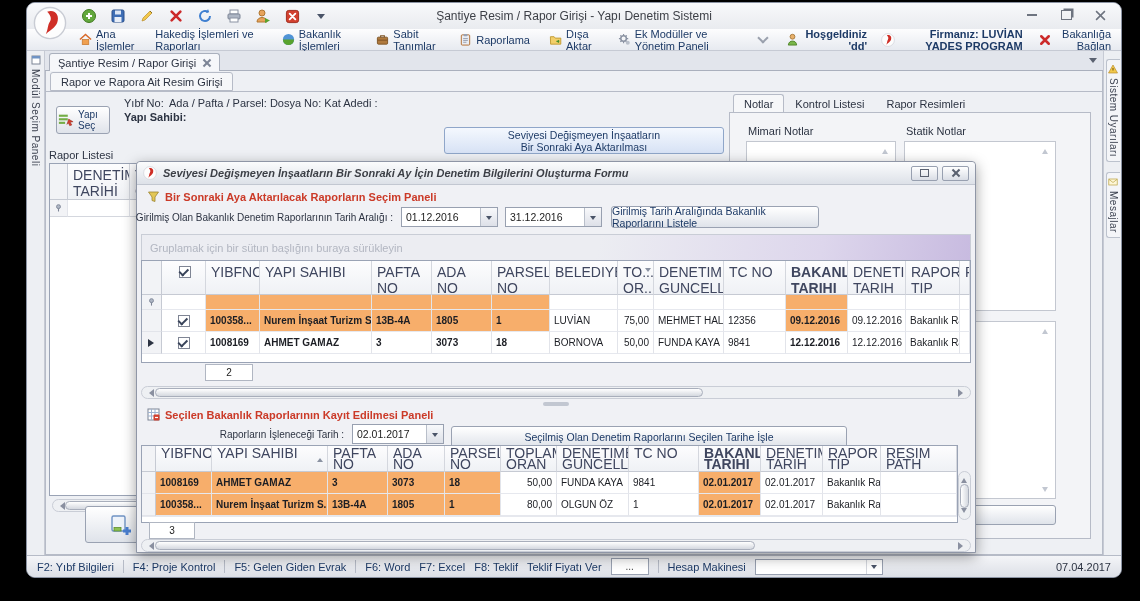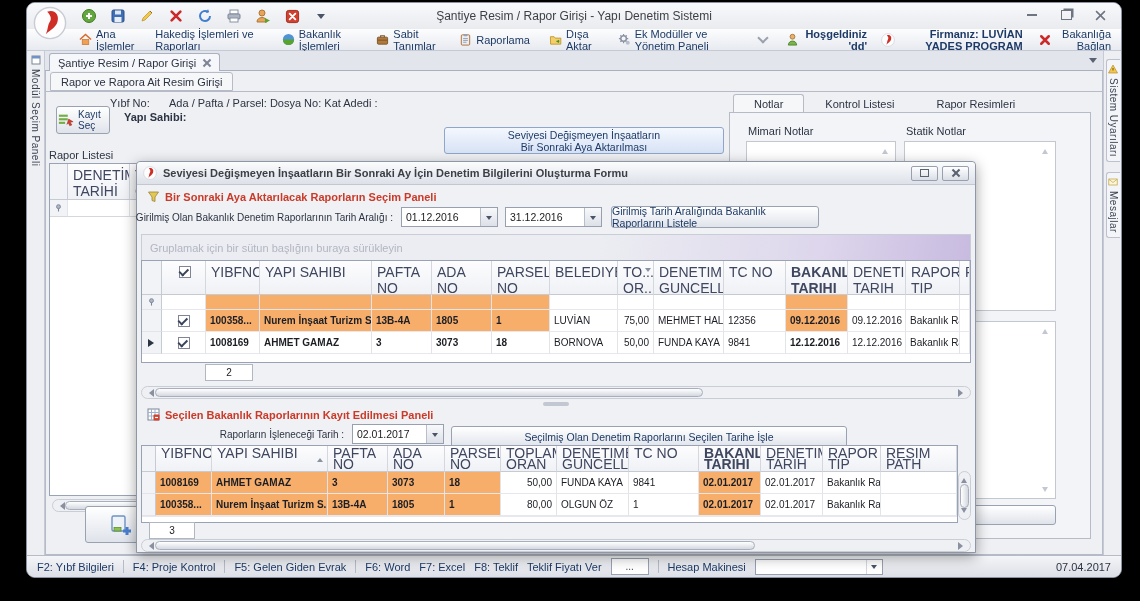--- a/index.html
+++ b/index.html
@@ -79,33 +79,33 @@
   .sa{position:absolute;top:2px;width:0;height:0;border:4px solid transparent;}
   .sa-l{left:3px;border-right:5px solid #8a90a0;}
   .sa-r{right:3px;border-left:5px solid #8a90a0;}
   .thumb{position:absolute;top:1px;height:9px;background:linear-gradient(#ffffff,#d4d8df);
     border:1px solid #a8aebb;border-radius:5px;box-sizing:border-box;}
   .rap-btn{position:absolute;left:39px;top:414px;width:100px;height:37px;gap:8px;font-size:11px;}
 
   
   .notes{position:absolute;left:683px;top:2px;width:362px;height:445px;}
   .n-tabs{display:flex;height:19px;font-size:11px;color:#2c3342;padding-left:4px;}
-  .n-tab{display:flex;align-items:center;padding:0 20px;border:1px solid transparent;}
+  .n-tab{display:flex;align-items:center;padding:0 10px;border:1px solid transparent;}
   .n-tab.active{background:#f6f7f9;border-color:#b6bbc7;border-bottom-color:#f6f7f9;border-radius:3px 3px 0 0;}
   .n-body{position:absolute;left:0;right:0;top:18px;bottom:0;border:1px solid #b6bbc7;background:#f3f4f7;box-sizing:border-box;}
   .ta{position:absolute;background:#fff;border:1px solid #c3c7d0;box-sizing:border-box;resize:none;outline:none;
       font-family:"Liberation Sans",sans-serif;}
   .tick{position:absolute;width:0;height:0;border:3.5px solid transparent;}
   .tick-up{border-bottom:5px solid #c2c7d1;} .tick-dn{border-top:5px solid #c2c7d1;}
 
   
   .dialog{position:absolute;left:109px;top:158px;width:840px;height:392px;background:#f0f1f5;
     border:1px solid #8f96a6;border-radius:4px 4px 0 0;box-shadow:0 4px 14px rgba(0,0,0,.38);z-index:40;box-sizing:border-box;}
   .dlg-title{position:absolute;left:0;right:0;top:0;height:23px;background:linear-gradient(#fbfcfd,#dde1e8);
-    border-bottom:1px solid #c2c7d1;border-radius:4px 4px 0 0;display:flex;align-items:center;padding:0 6px;gap:6px;box-sizing:border-box;}
+    border-bottom:1px solid #c2c7d1;border-radius:4px 4px 0 0;display:flex;align-items:center;padding:0 6px;gap:6px;box-sizing:border-box;font-style:italic;}
   .dlg-title .t{font-size:11px;font-weight:bold;color:#3c3f46;}
   .dlg-btns{margin-left:auto;display:flex;gap:4px;}
   .dlg-btn{width:27px;height:15px;border:1px solid #98a0b0;border-radius:2px;background:linear-gradient(#ffffff,#d9dde5);
     display:flex;align-items:center;justify-content:center;box-sizing:border-box;}
   .g-restore{width:7px;height:6px;border:1.5px solid #5a6170;}
   .g-x{position:relative;width:8px;height:8px;}
   .g-x:before,.g-x:after{content:"";position:absolute;left:3px;top:-1px;width:2px;height:10px;background:#5a6170;}
   .g-x:before{transform:rotate(45deg);} .g-x:after{transform:rotate(-45deg);}
   .grp-hdr{position:absolute;display:flex;align-items:center;gap:5px;font-size:11px;font-weight:bold;color:#cb3a28;}
   .combo{position:absolute;background:#fff;border:1px solid #98a0b0;display:flex;box-sizing:border-box;}
@@ -365,34 +365,34 @@
     </span>
     <span class="tabbar-dd"></span>
   </div>
 
   <div class="doc-area">
     <span class="inner-tab">
       <span>Rapor ve Rapora Ait Resim Girişi</span>
     </span>
 
     <div class="form">
-      <span class="lbl" style="left:64px;top:5px;">Yıbf No:</span>
+      <span class="lbl" style="left:78px;top:5px;">Yıbf No:</span>
       <span class="lbl" style="left:123px;top:5px;text-align:center;">Ada / Pafta / Parsel: Dosya No: Kat Adedi :</span>
       <span class="lbl" style="left:78px;top:19px;font-weight:bold;">Yapı Sahibi:</span>
 
       <span class="btn yibf-btn">
         <span>
             <svg width="18" height="16" viewBox="0 0 20 18">
               <rect x="2" y="3" width="10" height="2.4" fill="#74ad46"></rect>
               <rect x="2" y="7" width="10" height="2.4" fill="#74ad46"></rect>
               <rect x="2" y="11" width="7" height="2.4" fill="#74ad46"></rect>
               <path d="M13 8l5 3-3.2.6 1.8 3-2.4.9-1.6-3.2L11 14z" fill="#d2402f" stroke="#8d2418" stroke-width=".5"></path>
             </svg>
           </span>
-        <span>Kayıt Seç</span>
+        <span>Yapı Seç</span>
       </span>
 
       <span class="btn transfer-btn">
         <span>Seviyesi Değişmeyen İnşaatların</span>
         <span>Bir Sonraki Aya Aktarılması</span>
       </span>
 
       <span class="lbl" style="left:3px;top:57px;">Rapor Listesi</span>
       <div class="rl grid-frame">
         <div class="rl-head">

